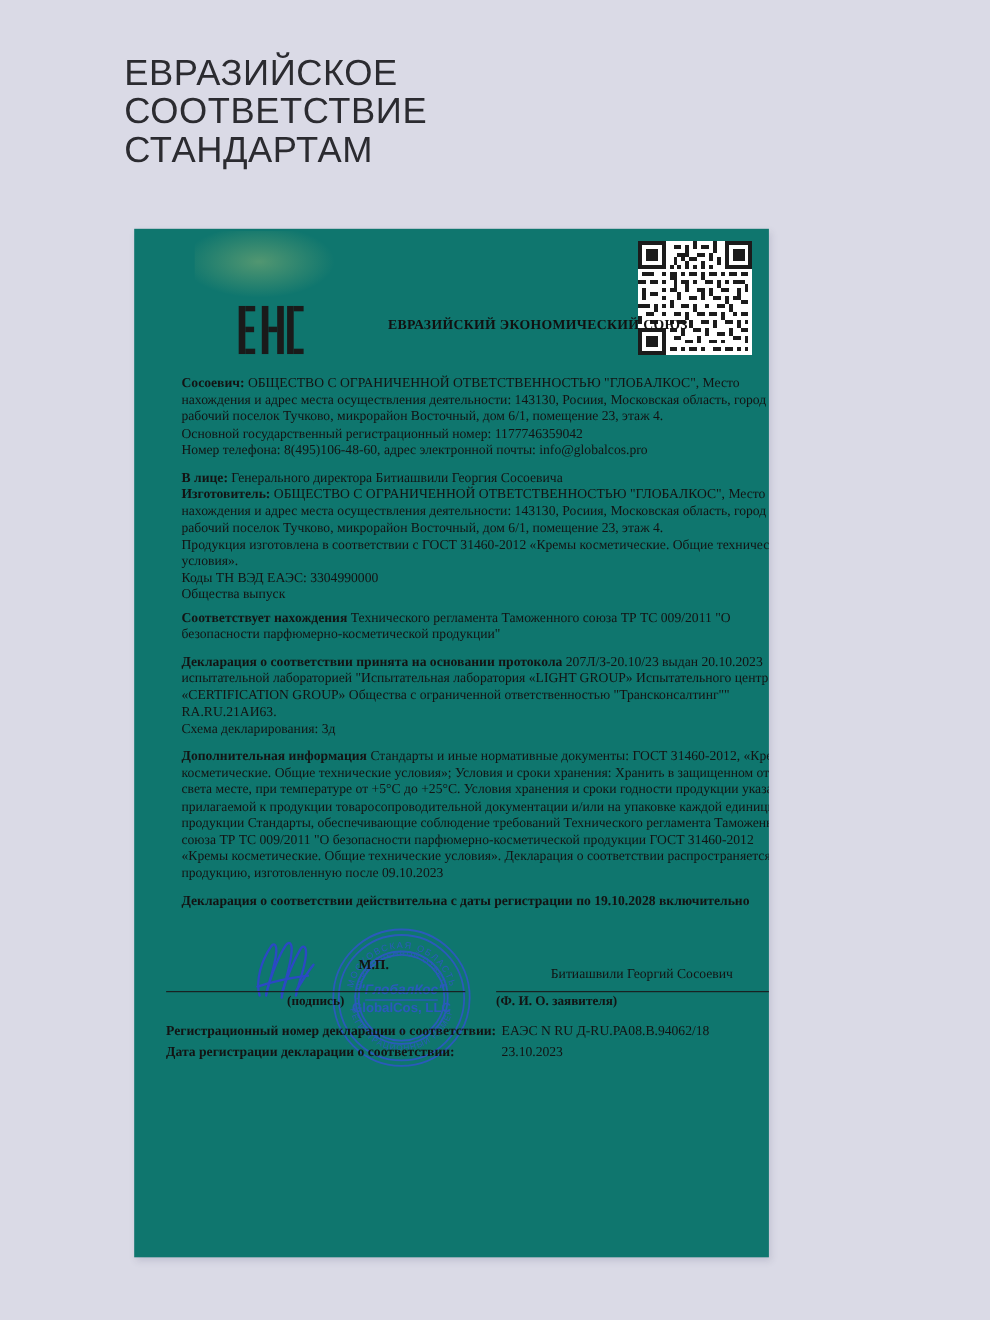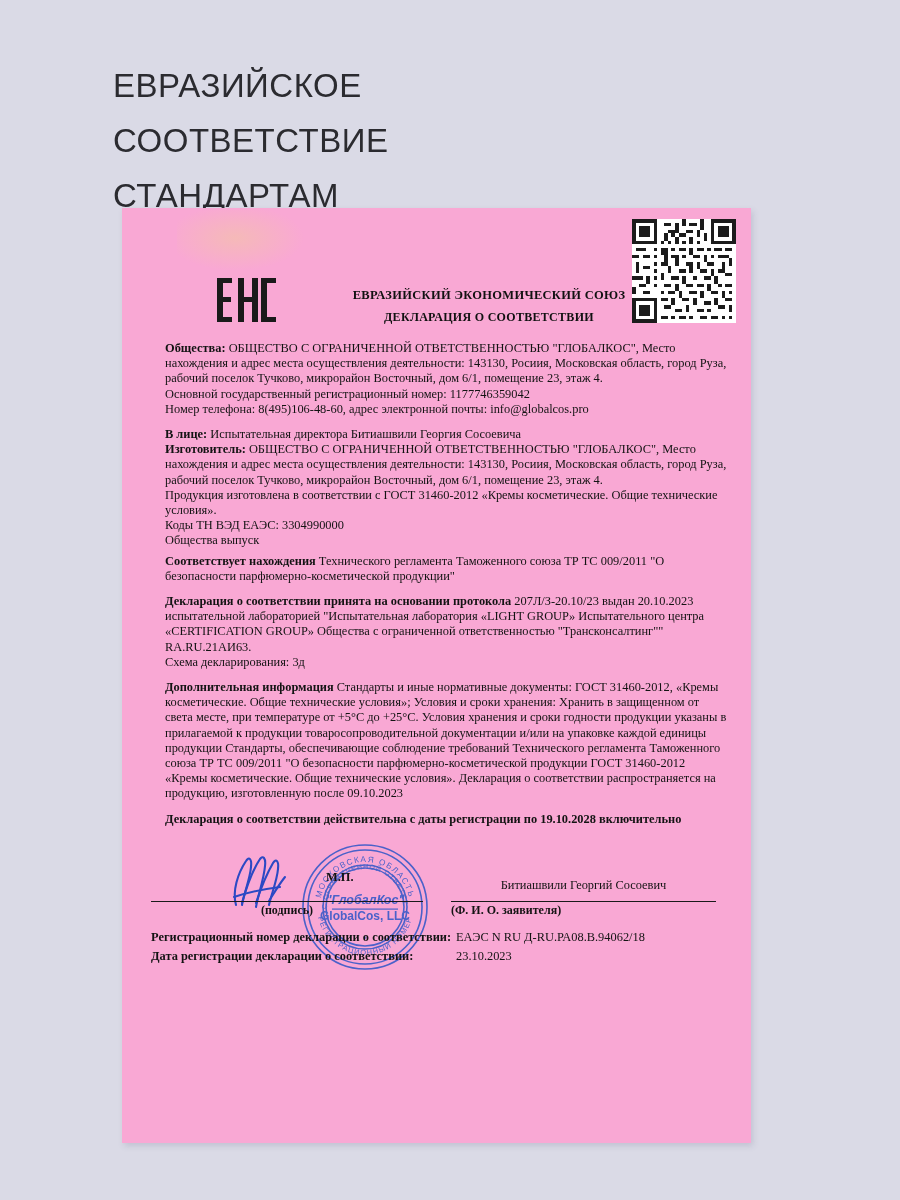--- a/index.html
+++ b/index.html
@@ -23,31 +23,30 @@
     width: 600px;
   }
   .banner-line {
     font-family: "Liberation Sans", sans-serif;
     font-size: 33px;
     line-height: 35px;
     letter-spacing: 0.5px;
     color: #2b2b30;
     font-weight: 400;
     white-space: nowrap;
-    margin-top: 20px;
   }
 
   
   .sheet {
     position: absolute;
     left: 122px;
     top: 208px;
-    width: 629px;
+    width: 577px;
     height: 935px;
-    background: #f9a8d4;
+    background: #0f766e;
     box-shadow: 2px 3px 6px rgba(90, 90, 120, 0.18);
     overflow: hidden;
   }
 
   .scan-tint {
     position: absolute;
     left: 55px;
     top: 2px;
     width: 130px;
     height: 62px;
@@ -377,31 +376,30 @@
         <rect x="28" y="19" width="8" height="5"></rect>
         <rect x="36" y="0" width="6" height="44"></rect>
         <rect x="45" y="0" width="6" height="44"></rect>
         <rect x="51" y="0" width="9" height="5"></rect>
         <rect x="51" y="39" width="9" height="5"></rect>
       </g>
     </svg>
   </div>
 
   <div class="doc-title">ЕВРАЗИЙСКИЙ ЭКОНОМИЧЕСКИЙ СОЮЗ</div>
-  <div class="doc-subtitle">ДЕКЛАРАЦИЯ О СООТВЕТСТВИИ</div>
 
   <div class="body-block">
 
-    <p class="para"><span class="lbl">Общества:</span><span> ОБЩЕСТВО С ОГРАНИЧЕННОЙ ОТВЕТСТВЕННОСТЬЮ "ГЛОБАЛКОС", Место нахождения и адрес места осуществления деятельности: 143130, Росиия, Московская область, город Руза, рабочий поселок Тучково, микрорайон Восточный, дом 6/1, помещение 23, этаж 4.</span></p>
+    <p class="para"><span class="lbl">Сосоевич:</span><span> ОБЩЕСТВО С ОГРАНИЧЕННОЙ ОТВЕТСТВЕННОСТЬЮ "ГЛОБАЛКОС", Место нахождения и адрес места осуществления деятельности: 143130, Росиия, Московская область, город Руза, рабочий поселок Тучково, микрорайон Восточный, дом 6/1, помещение 23, этаж 4.</span></p>
 
     <p class="para">Основной государственный регистрационный номер: 1177746359042</p>
 
     <p class="para">Номер телефона: 8(495)106-48-60, адрес электронной почты: info@globalcos.pro</p>
 
-    <p class="para gap"><span class="lbl">В лице:</span><span> Испытательная директора Битиашвили Георгия Сосоевича</span></p>
+    <p class="para gap"><span class="lbl">В лице:</span><span> Генерального директора Битиашвили Георгия Сосоевича</span></p>
 
 
     <p class="para"><span class="lbl">Изготовитель:</span><span> ОБЩЕСТВО С ОГРАНИЧЕННОЙ ОТВЕТСТВЕННОСТЬЮ "ГЛОБАЛКОС", Место нахождения и адрес места осуществления деятельности: 143130, Росиия, Московская область, город Руза, рабочий поселок Тучково, микрорайон Восточный, дом 6/1, помещение 23, этаж 4.</span></p>
 
     <p class="para">Продукция изготовлена в соответствии с ГОСТ 31460-2012 «Кремы косметические. Общие технические условия».</p>
 
     <p class="para">Коды ТН ВЭД ЕАЭС: 3304990000</p>
 
     <p class="para">Общества выпуск</p>
 

